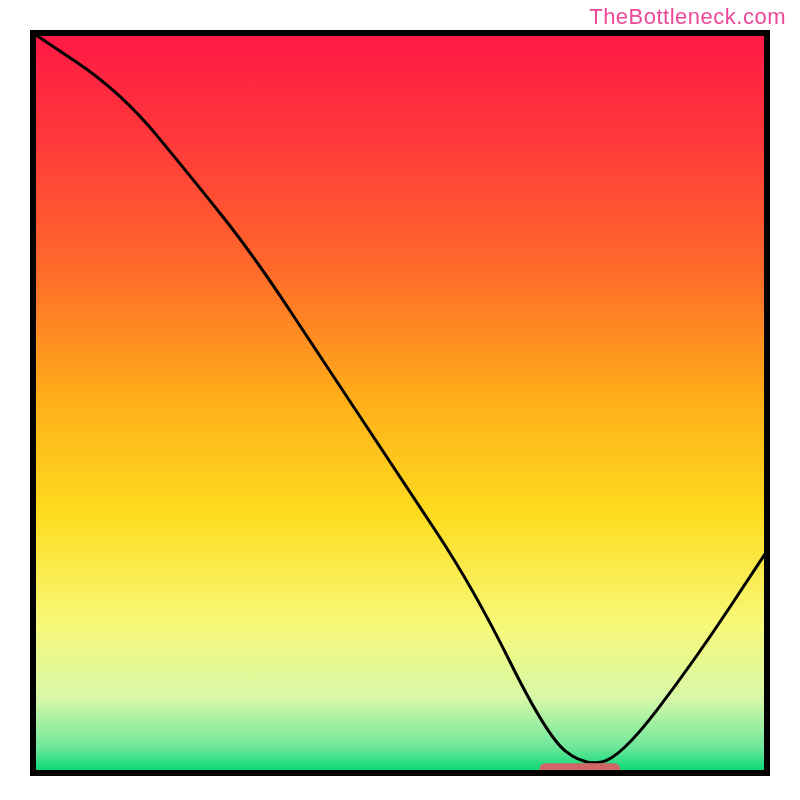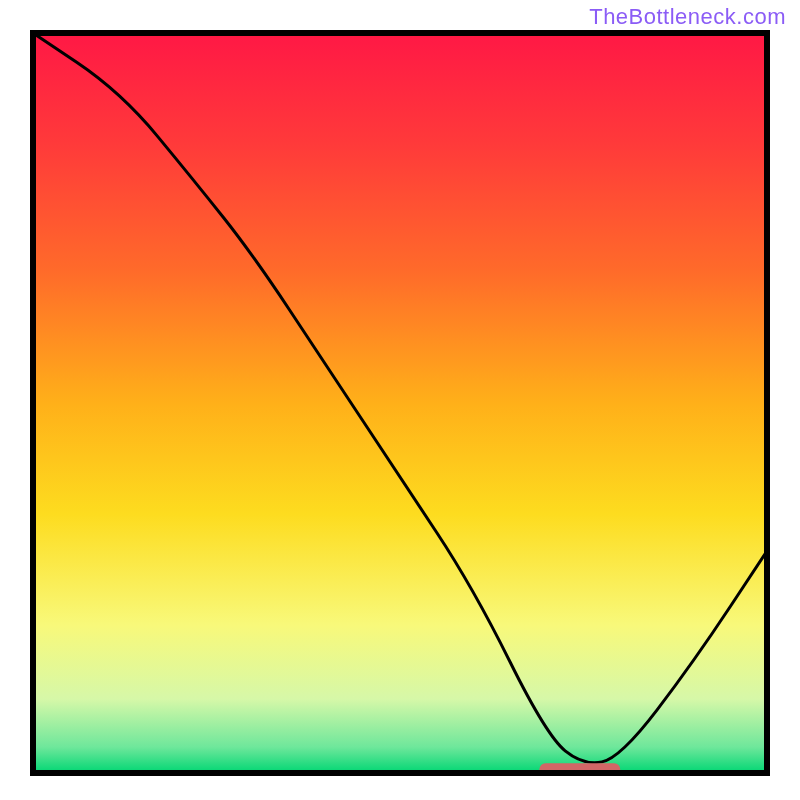--- a/index.html
+++ b/index.html
@@ -16,21 +16,21 @@
     width: 800px;
     height: 800px;
   }
   svg {
     display: block;
   }
   .watermark {
     position: absolute;
     top: 4px;
     right: 14px;
-    color: #8b5cf6;
+    color: #ec4899;
     font-size: 22px;
     font-weight: 500;
     letter-spacing: 0.5px;
     pointer-events: none;
   }
 </style>
 </head>
 <body>
 
 <div class="canvas-wrap">

